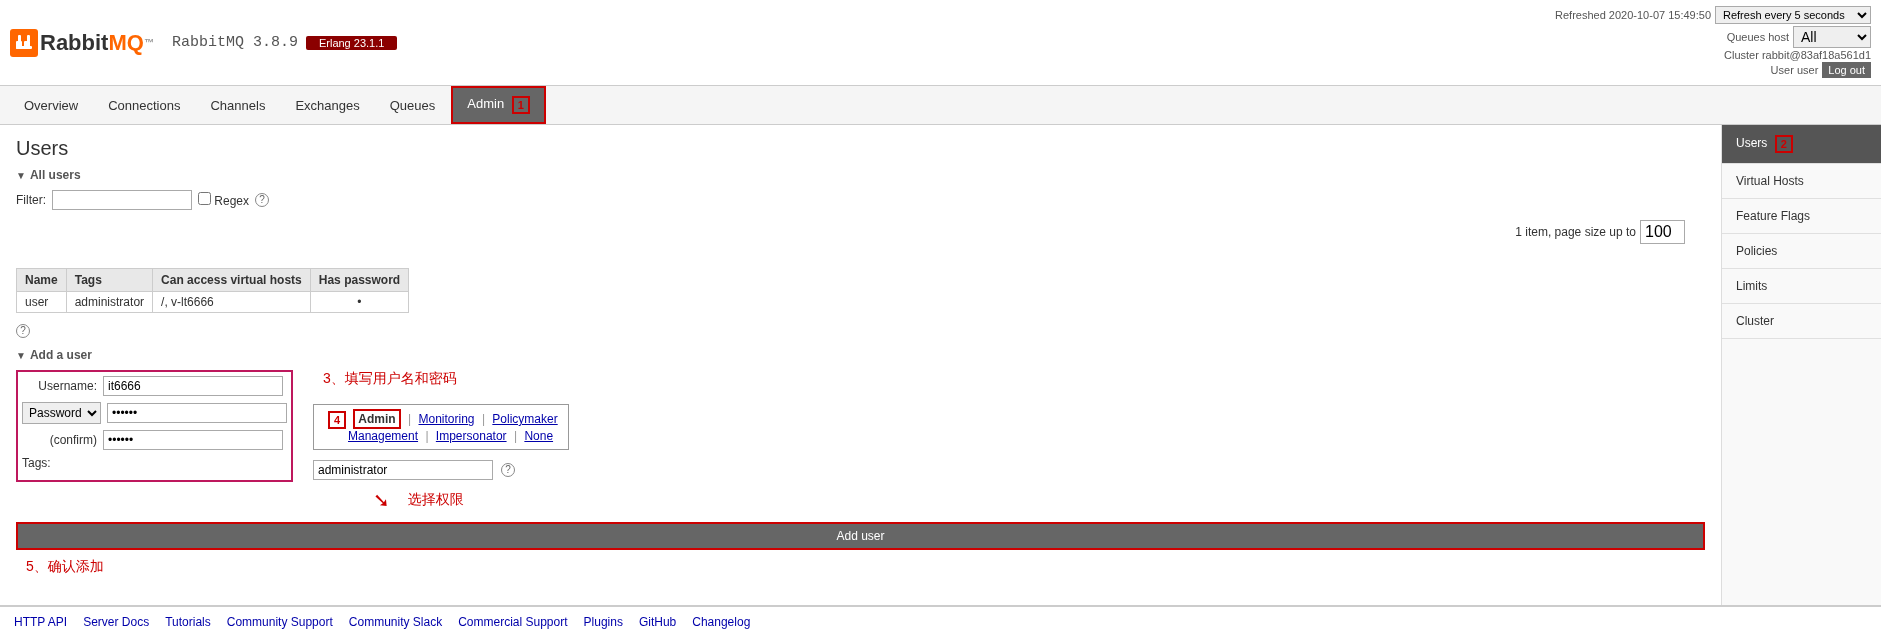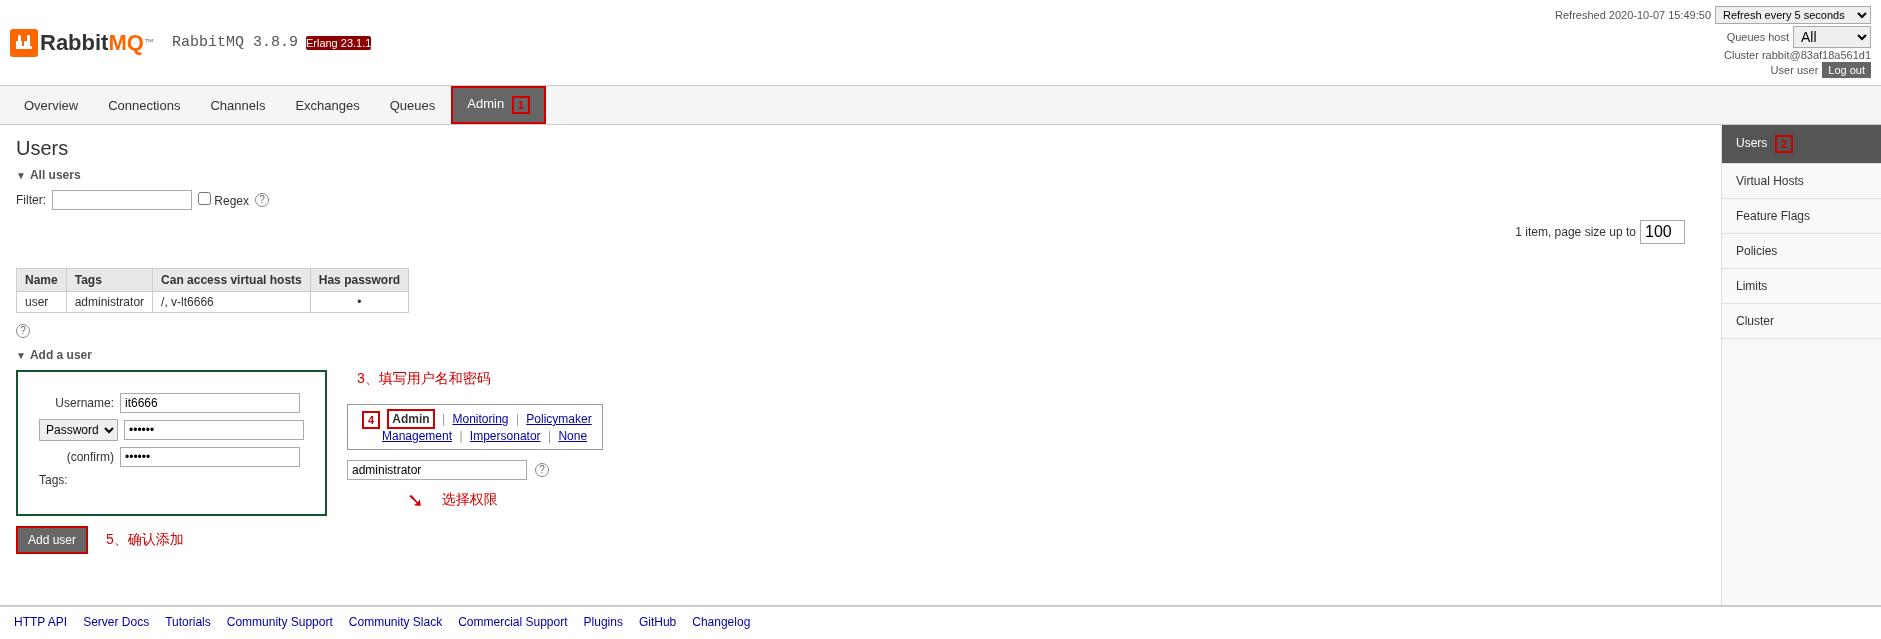--- a/index.html
+++ b/index.html
@@ -38,21 +38,21 @@
     .logo-icon svg { width: 20px; height: 20px; }
     .version-info {
       font-size: 15px;
       color: #555;
       margin-left: 10px;
       font-family: Liberation Mono, monospace;
     }
     .erlang-badge {
       background: #8b0000;
       color: #fff;
-      padding: 1px 0;
+      padding: 1px 13px;
       border-radius: 2px;
       font-size: 11px;
     }
     .top-right {
       margin-left: auto;
       text-align: right;
       font-size: 11px;
       color: #555;
     }
     .top-right .refresh-line {
@@ -201,23 +201,23 @@
       font-size: 10px;
       color: #666;
       cursor: pointer;
     }
 
     
     .add-user-section {
       margin-top: 10px;
     }
     .add-user-form {
-      border: 2px solid #14532d;
+      border: 2px solid #be185d;
       display: inline-block;
-      padding: 21px;
+      padding: 4px;
       background: #fff;
     }
     .form-row {
       display: flex;
       align-items: center;
       gap: 6px;
       margin-bottom: 6px;
     }
     .form-row label {
       font-size: 12px;
@@ -337,23 +337,23 @@
       display: flex;
       justify-content: flex-end;
       align-items: center;
       gap: 4px;
       font-size: 12px;
       margin-bottom: 24px;
       padding-right: 20px;
     }
     .anno-5-wrap {
       display: flex;
-      align-items: center;
       gap: 8px;
       margin-top: 6px;
+      flex-direction: column;
     }
   </style>
 </head>
 <body>
 
 <div class="top-header">
   <div class="logo-area">
     <div class="logo-rabbit">
       <div class="logo-icon">
         <svg viewBox="0 0 20 20" fill="white">

